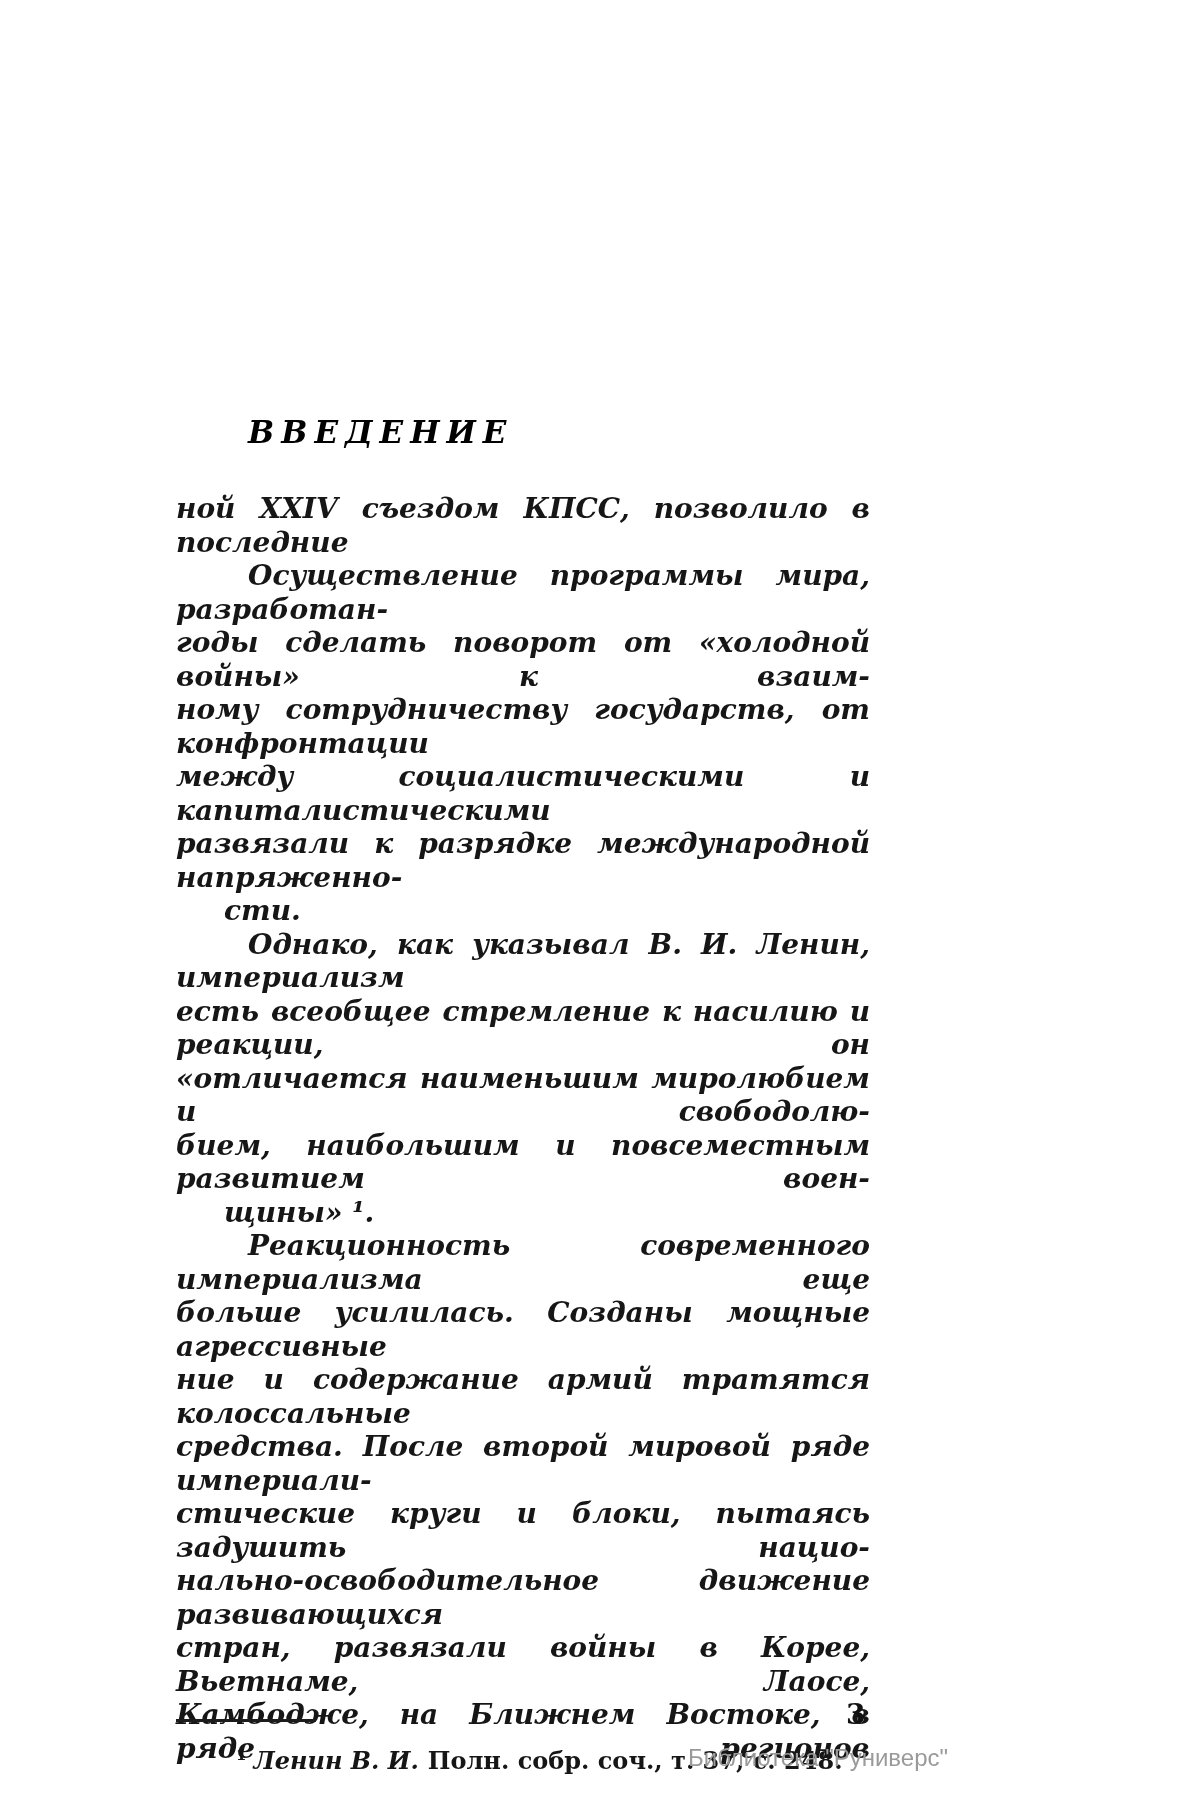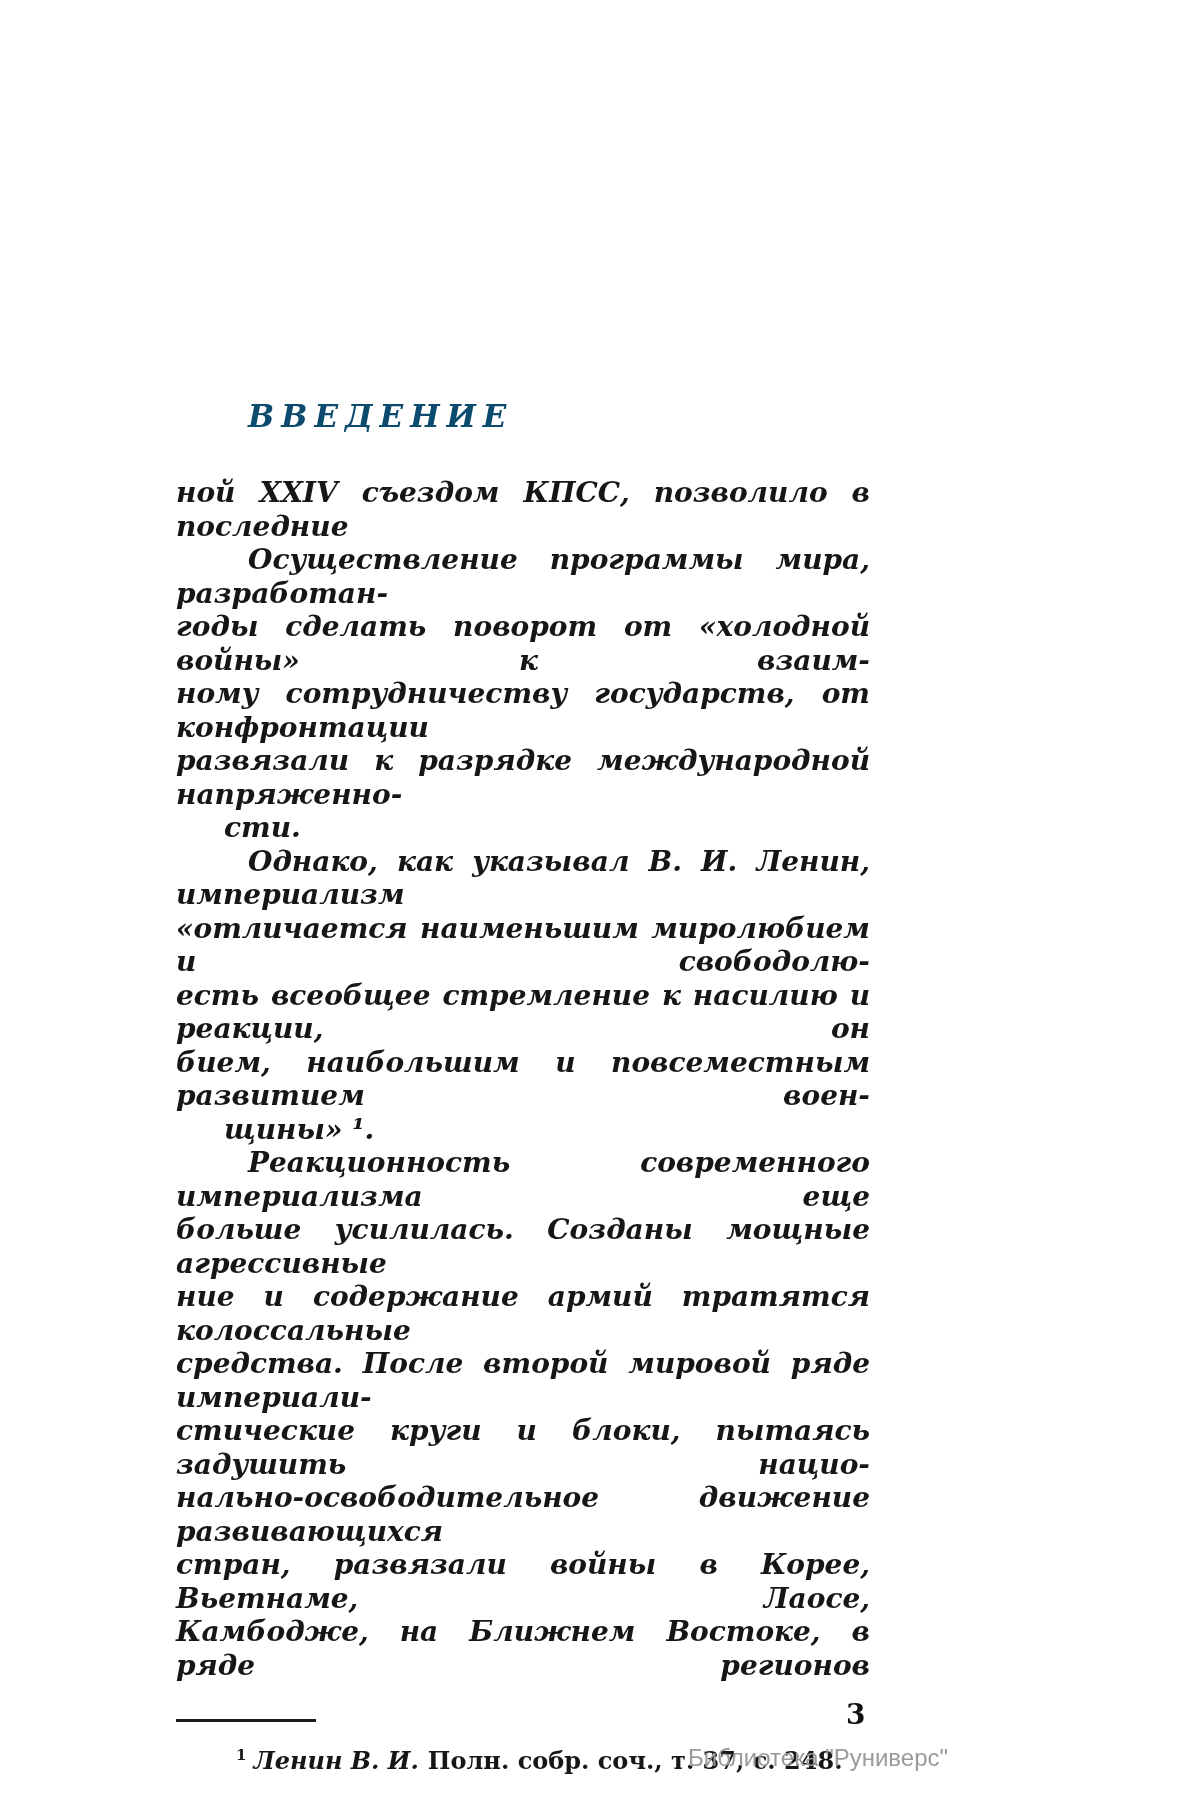--- a/index.html
+++ b/index.html
@@ -13,26 +13,26 @@
     font-family: "DejaVu Serif", serif;
     color: #161616;
   }
   .text-block {
     position: absolute;
     left: 176px;
     top: 398px;
     width: 694px;
   }
   .title {
-    margin: 0 0 42px 72px;
+    margin: 16px 0 42px 72px;
     font-size: 31px;
     font-style: italic;
     font-weight: 700;
     letter-spacing: 7px;
-    color: #0c4a6e;
+    color: #000000;
   }
   .body {
     font-size: 28px;
     font-style: italic;
     font-weight: 700;
     line-height: 33.5px;
   }
   .para { margin: 0; }
   .para .line {
     text-align: justify;
@@ -94,27 +94,28 @@
 
 <div class="page">
   <div class="text-block">
     <h1 class="title">ВВЕДЕНИЕ</h1>
     <div class="body">
         <div class="para">
           <div class="line">ной XXIV съездом КПСС, позволило в последние</div>
           <div class="line first">Осуществление программы мира, разработан-</div>
           <div class="line">годы сделать поворот от «холодной войны» к взаим-</div>
           <div class="line">ному сотрудничеству государств, от конфронтации</div>
+          <div class="line">между социалистическими и капиталистическими</div>
           <div class="line">развязали к разрядке международной напряженно-</div>
           <div class="line last">сти.</div>
         </div>
         <div class="para">
           <div class="line first">Однако, как указывал В. И. Ленин, империализм</div>
+          <div class="line">есть всеобщее стремление к насилию и реакции, он</div>
           <div class="line">«отличается наименьшим миролюбием и свободолю-</div>
-          <div class="line">есть всеобщее стремление к насилию и реакции, он</div>
           <div class="line">бием, наибольшим и повсеместным развитием воен-</div>
           <div class="line last">щины» ¹.</div>
         </div>
         <div class="para">
           <div class="line first">Реакционность современного империализма еще</div>
           <div class="line">больше усилилась. Созданы мощные агрессивные</div>
           <div class="line">ние и содержание армий тратятся колоссальные</div>
           <div class="line">средства. После второй мировой ряде империали-</div>
           <div class="line">стические круги и блоки, пытаясь задушить нацио-</div>
           <div class="line">нально-освободительное движение развивающихся</div>

